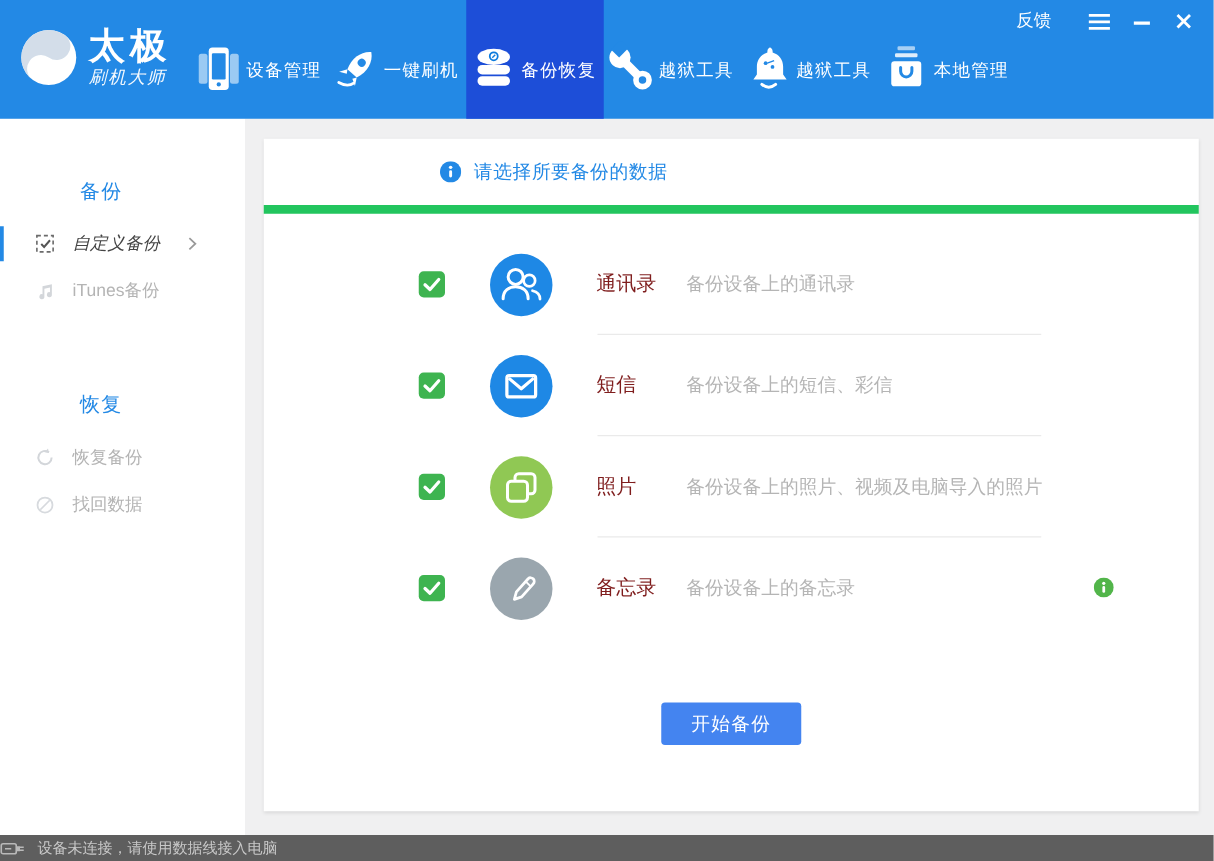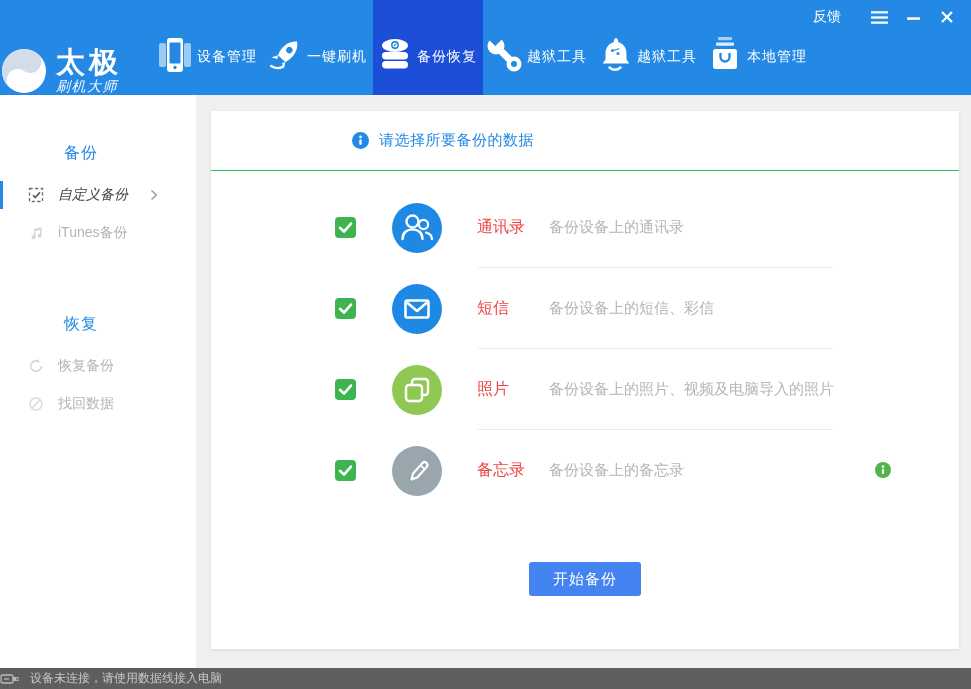--- a/index.html
+++ b/index.html
@@ -2,21 +2,21 @@
 <html><head>
 <meta charset="utf-8">
 <style>
   * { margin:0; padding:0; box-sizing:border-box; }
   html,body { width:971px; height:689px; overflow:hidden; }
   body { font-family:"Liberation Sans","DejaVu Sans",sans-serif; background:#f0f0f1; }
   .app { position:relative; width:971px; height:689px; display:flex; flex-direction:column; }
 
   
   .titlebar { position:relative; height:95px; background:#2389e5; flex:0 0 auto; color:#fff; }
-  .logo { position:absolute; left:0; top:21px; display:flex; align-items:center;margin-top:25px; }
+  .logo { position:absolute; left:15px; top:21px; display:flex; align-items:center; }
   .logo-mark { width:48px; height:48px; }
   .logo-text { margin-left:8px; }
   .logo-title { font-size:29px; font-weight:bold; letter-spacing:4px; line-height:32px; }
   .logo-sub { font-size:14px; letter-spacing:1.5px; opacity:.95;font-style:italic; }
 
   .nav { position:absolute; left:153px; top:0; height:95px; display:flex; }
   .nav-item { width:110px; height:95px; display:flex; flex-direction:row; align-items:center; justify-content:flex-start; padding-top:15px; cursor:pointer; }
   .nav-item.active { background:#1d4ed8; }
   .nav-icon { width:44px; height:44px; display:block; }
   .nav-label { font-size:14px; letter-spacing:1px; margin-top:4px; }
@@ -32,33 +32,33 @@
   .side-header { margin:0 0 12px 64px; color:#2389e5; font-size:16px; letter-spacing:1px; }
   .side-item { position:relative; height:38px; display:flex; align-items:center; padding-left:28px; cursor:pointer; color:#b4b4b4; font-size:14px; }
   .side-item .side-icon { width:16px; height:16px; margin-right:14px; display:inline-flex; }
   .side-item.active { color:#444;font-style:italic; }
   .side-item.active::before { content:""; position:absolute; left:0; top:5px; bottom:5px; width:3px; background:#2389e5; }
   .side-item .chevron { margin-left:22px; display:inline-flex; }
   .side-section + .side-section { margin-top:62px; }
 
   .content-region { flex:1 1 auto; background:#f0f0f1; padding:16px 12px 19px 15px; min-width:0; }
   .panel { position:relative; background:#fff; width:748px; height:538px; box-shadow:0 1px 3px rgba(0,0,0,.10); }
-  .panel-header { height:60px; border-bottom:1px solid #22c55e; display:flex; align-items:center; padding-left:141px; }
+  .panel-header { height:60px; border-bottom:7px solid #22c55e; display:flex; align-items:center; padding-left:141px; }
   .panel-header .info-icon { width:17px; height:17px; display:inline-flex; }
   .prompt { margin-left:10px; color:#2389e5; font-size:15px; letter-spacing:.5px; }
 
   .rows { padding-top:16px; }
   .row { position:relative; height:81px; display:flex; align-items:center; }
   .checkbox { width:21px; height:21px; margin-left:124px; background:#3eb450; border-radius:4px; display:inline-flex; align-items:center; justify-content:center; cursor:pointer; flex:0 0 auto; }
   .circle { width:50px; height:50px; border-radius:50%; margin-left:36px; display:inline-flex; align-items:center; justify-content:center; flex:0 0 auto; }
   .circle svg { width:50px; height:50px; display:block; }
   .c-blue { background:#1e88e5; }
   .c-green { background:#90c854; }
   .c-gray { background:#9aa6ae; }
-  .row-label { margin-left:35px; width:72px; font-size:16px; color:#ef4444; flex:0 0 auto; }
+  .row-label { margin-left:35px; width:72px; font-size:16px; color:#7f1d1d; flex:0 0 auto; }
   .row-desc { font-size:15px; color:#b5b5b5; }
   .divider { position:absolute; left:267px; bottom:0; width:355px; height:1px; background:#eaeaea; }
   .row-info { position:absolute; right:68px; top:32px; width:16px; height:16px; cursor:pointer; }
 
   .btn-wrap { text-align:center; margin-top:51px; }
   .start-btn { width:112px; height:34px; background:#4484f0; color:#fff; font-size:15px; border:none; border-radius:3px; cursor:pointer; letter-spacing:1px; font-family:inherit; }
 
   
   .statusbar { height:21px; background:#5e5e5e; flex:0 0 auto; display:flex; align-items:center; color:#c8c8c8; font-size:12px; }
   .usb-icon { width:20px; height:12px; margin-right:10px; display:inline-flex; }

